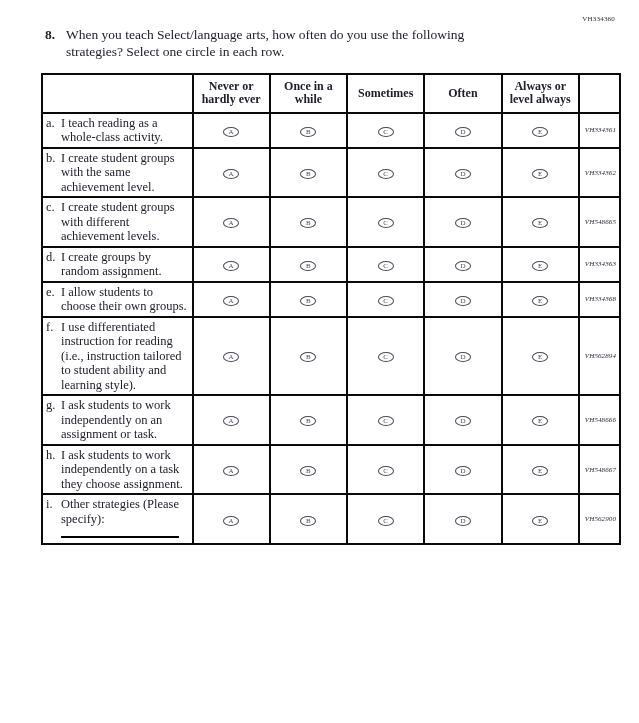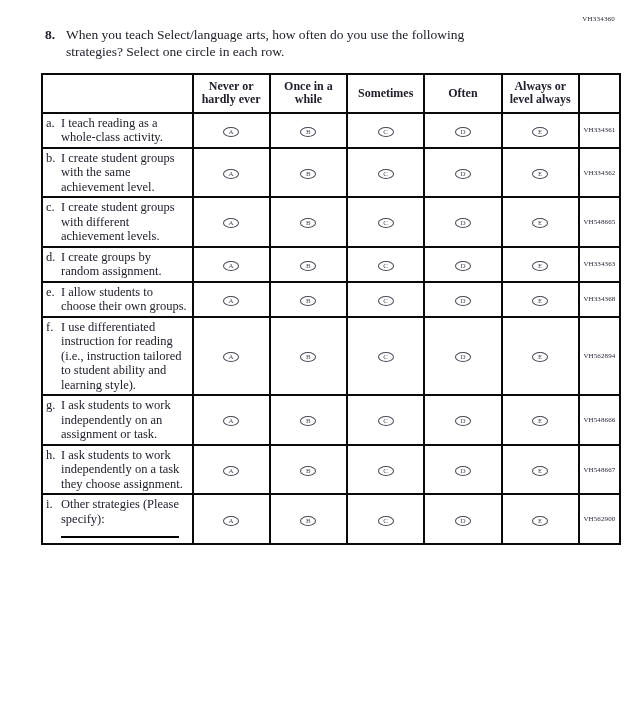--- a/index.html
+++ b/index.html
@@ -75,27 +75,28 @@
     border-radius: 50%;
     font-size: 7px;
     line-height: 9px;
     text-align: center;
     color: #4a4a58;
     cursor: pointer;
     vertical-align: middle;
   }
   .code-cell {
     font-size: 7px;
-    text-align: center;
+    text-align: right;
     vertical-align: middle;
     color: #2a2a3a;
     padding: 1px;
     letter-spacing: 0.1px;
     overflow: hidden;
     white-space: nowrap;
+    font-style: italic;
   }
   .blank-line {
     height: 0;
     border-bottom: 2px solid #000;
     width: 118px;
     margin: 10px 0 3px 15px;
   }
 </style>
 </head>
 <body>

